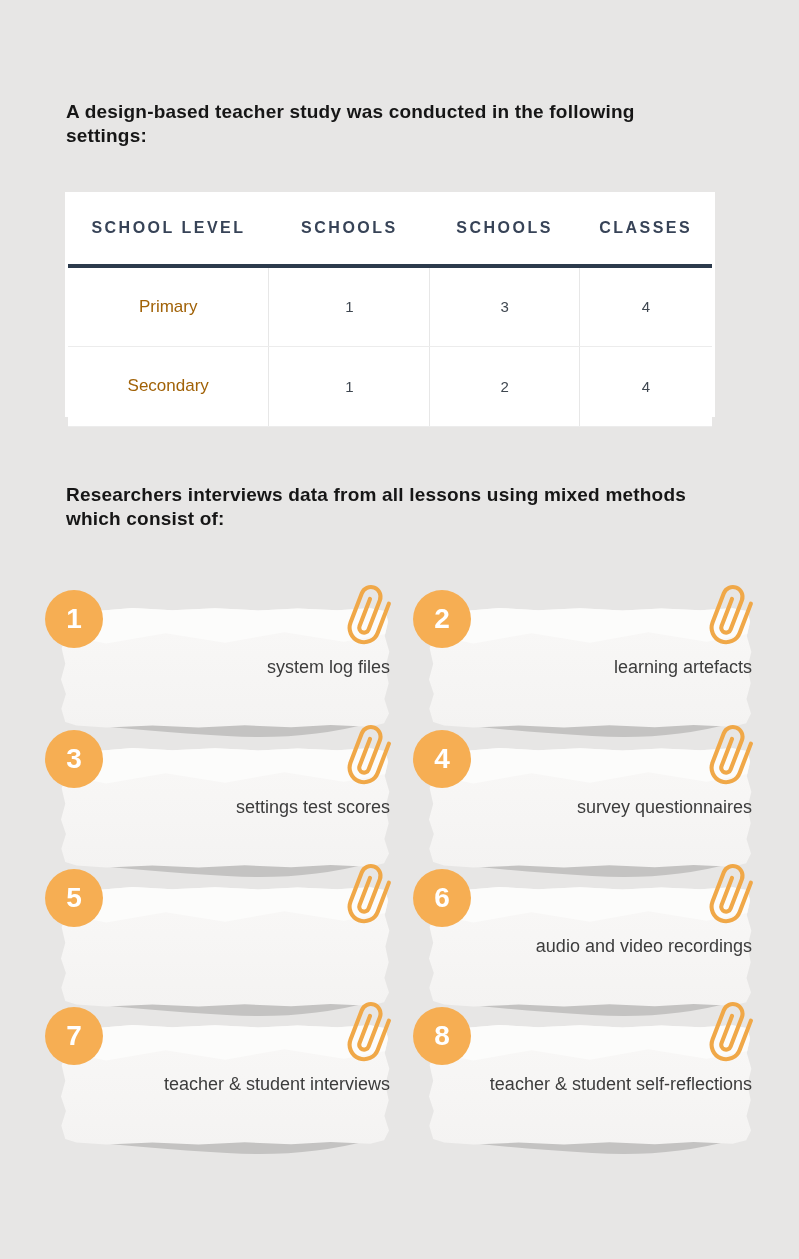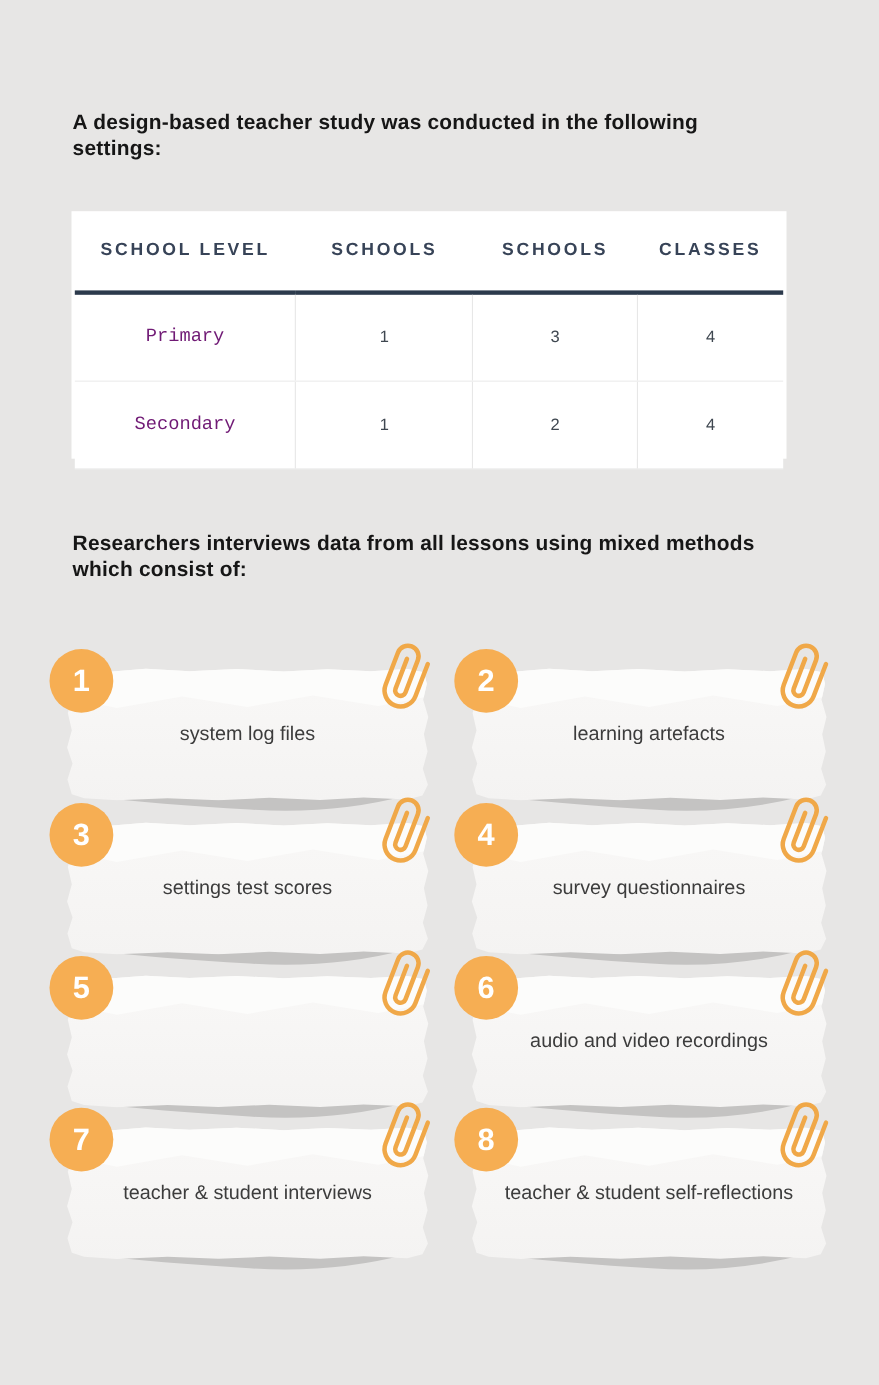--- a/index.html
+++ b/index.html
@@ -54,21 +54,21 @@
   }
   table.settings td {
     height: 80px;
     vertical-align: middle;
     text-align: center;
     font-size: 15px;
     color: #3f4750;
     border-bottom: 1px solid #ececec;
     background: #ffffff;
   }
-  table.settings td:first-child { font-size: 17px; color: #701a75; font-family: Liberation Mono, monospace; }
+  table.settings td:first-child { font-size: 17px; color: #a16207; }
   table.settings tbody td + td { border-left: 1px solid #e7e7e7; }
 
   
   .note { position: absolute; height: 142px; }
   .note-shadow {
     position: absolute;
     left: 14px; right: 10px;
     top: 104px; height: 36px;
   }
   .note-shadow svg { width: 100%; height: 100%; display: block; }
@@ -110,21 +110,21 @@
   .paperclip {
     position: absolute;
     top: -33px; right: -8px;
     width: 58px; height: 82px;
     z-index: 3;
     transform: rotate(-24deg);
   }
   .note-label {
     position: absolute;
     left: 0; right: 0; top: 50px;
-    text-align: center;
+    text-align: right;
     font-size: 18px;
     color: #3c3c3c;
     white-space: nowrap;
     z-index: 2;
   }
 
   
   #note-0 { left: 60px;  top: 607px; width: 330px; }
   #note-1 { left: 428px; top: 607px; width: 324px; }
   #note-2 { left: 60px;  top: 747px; width: 330px; }

